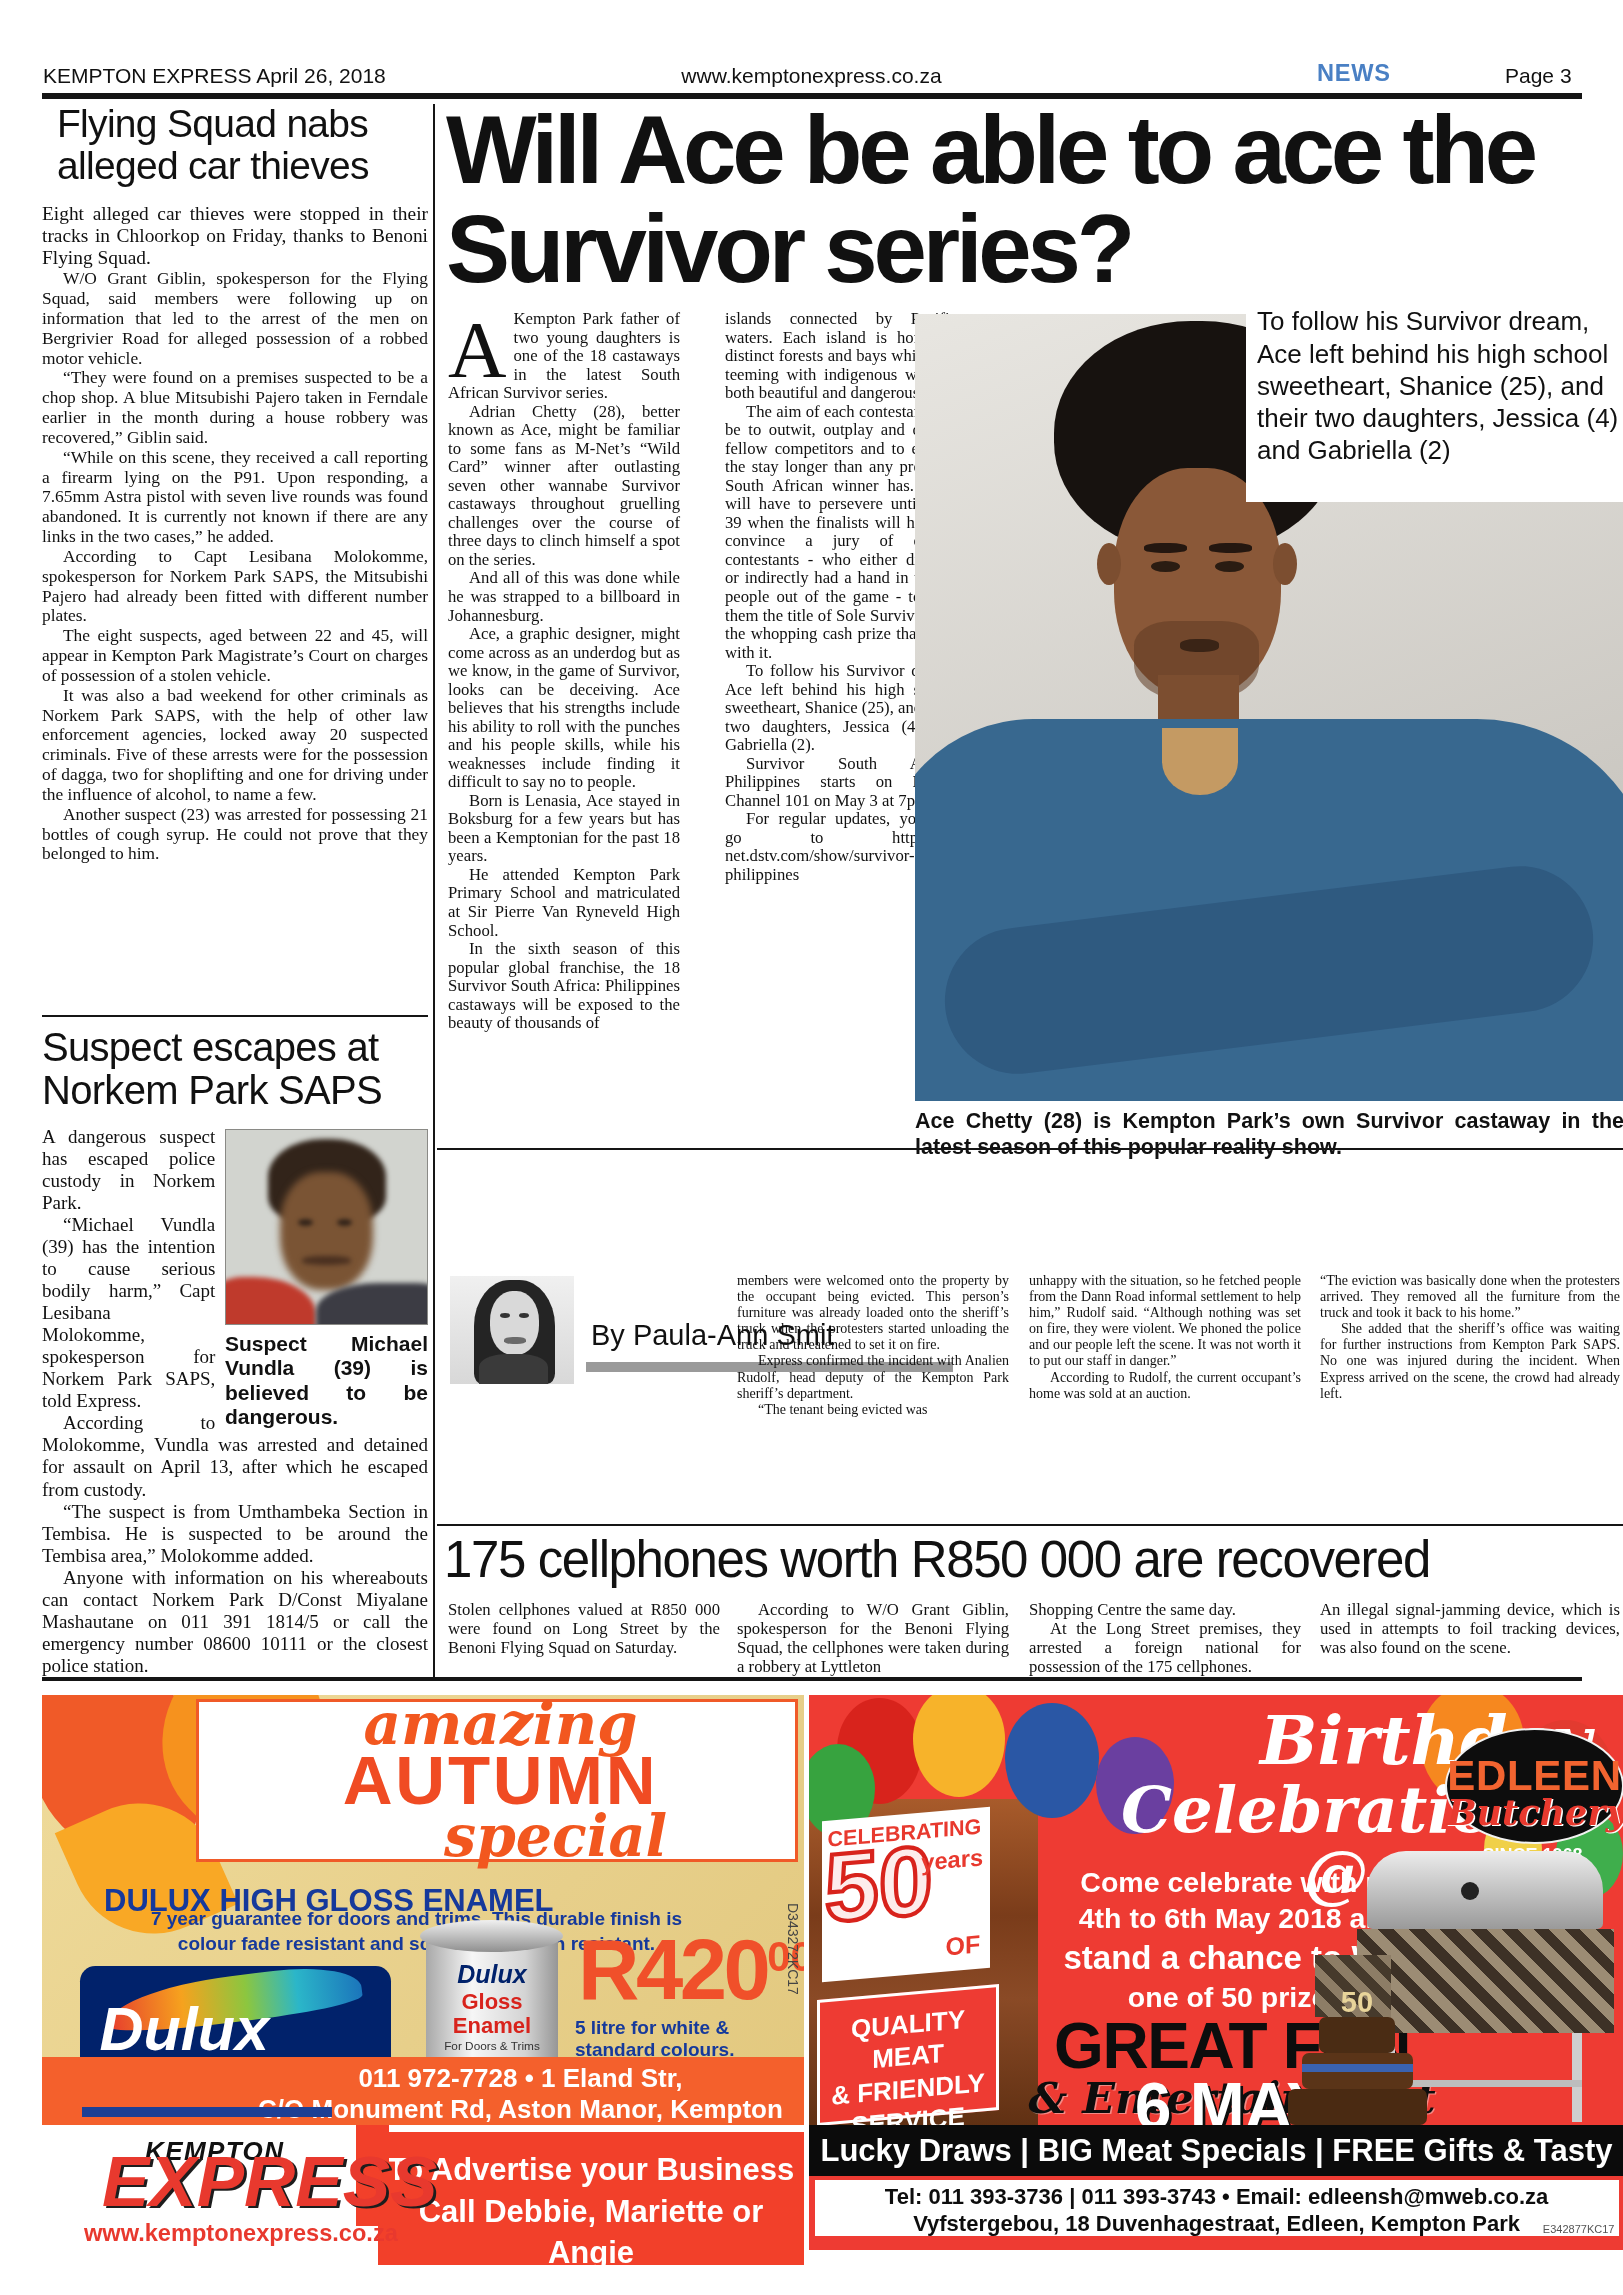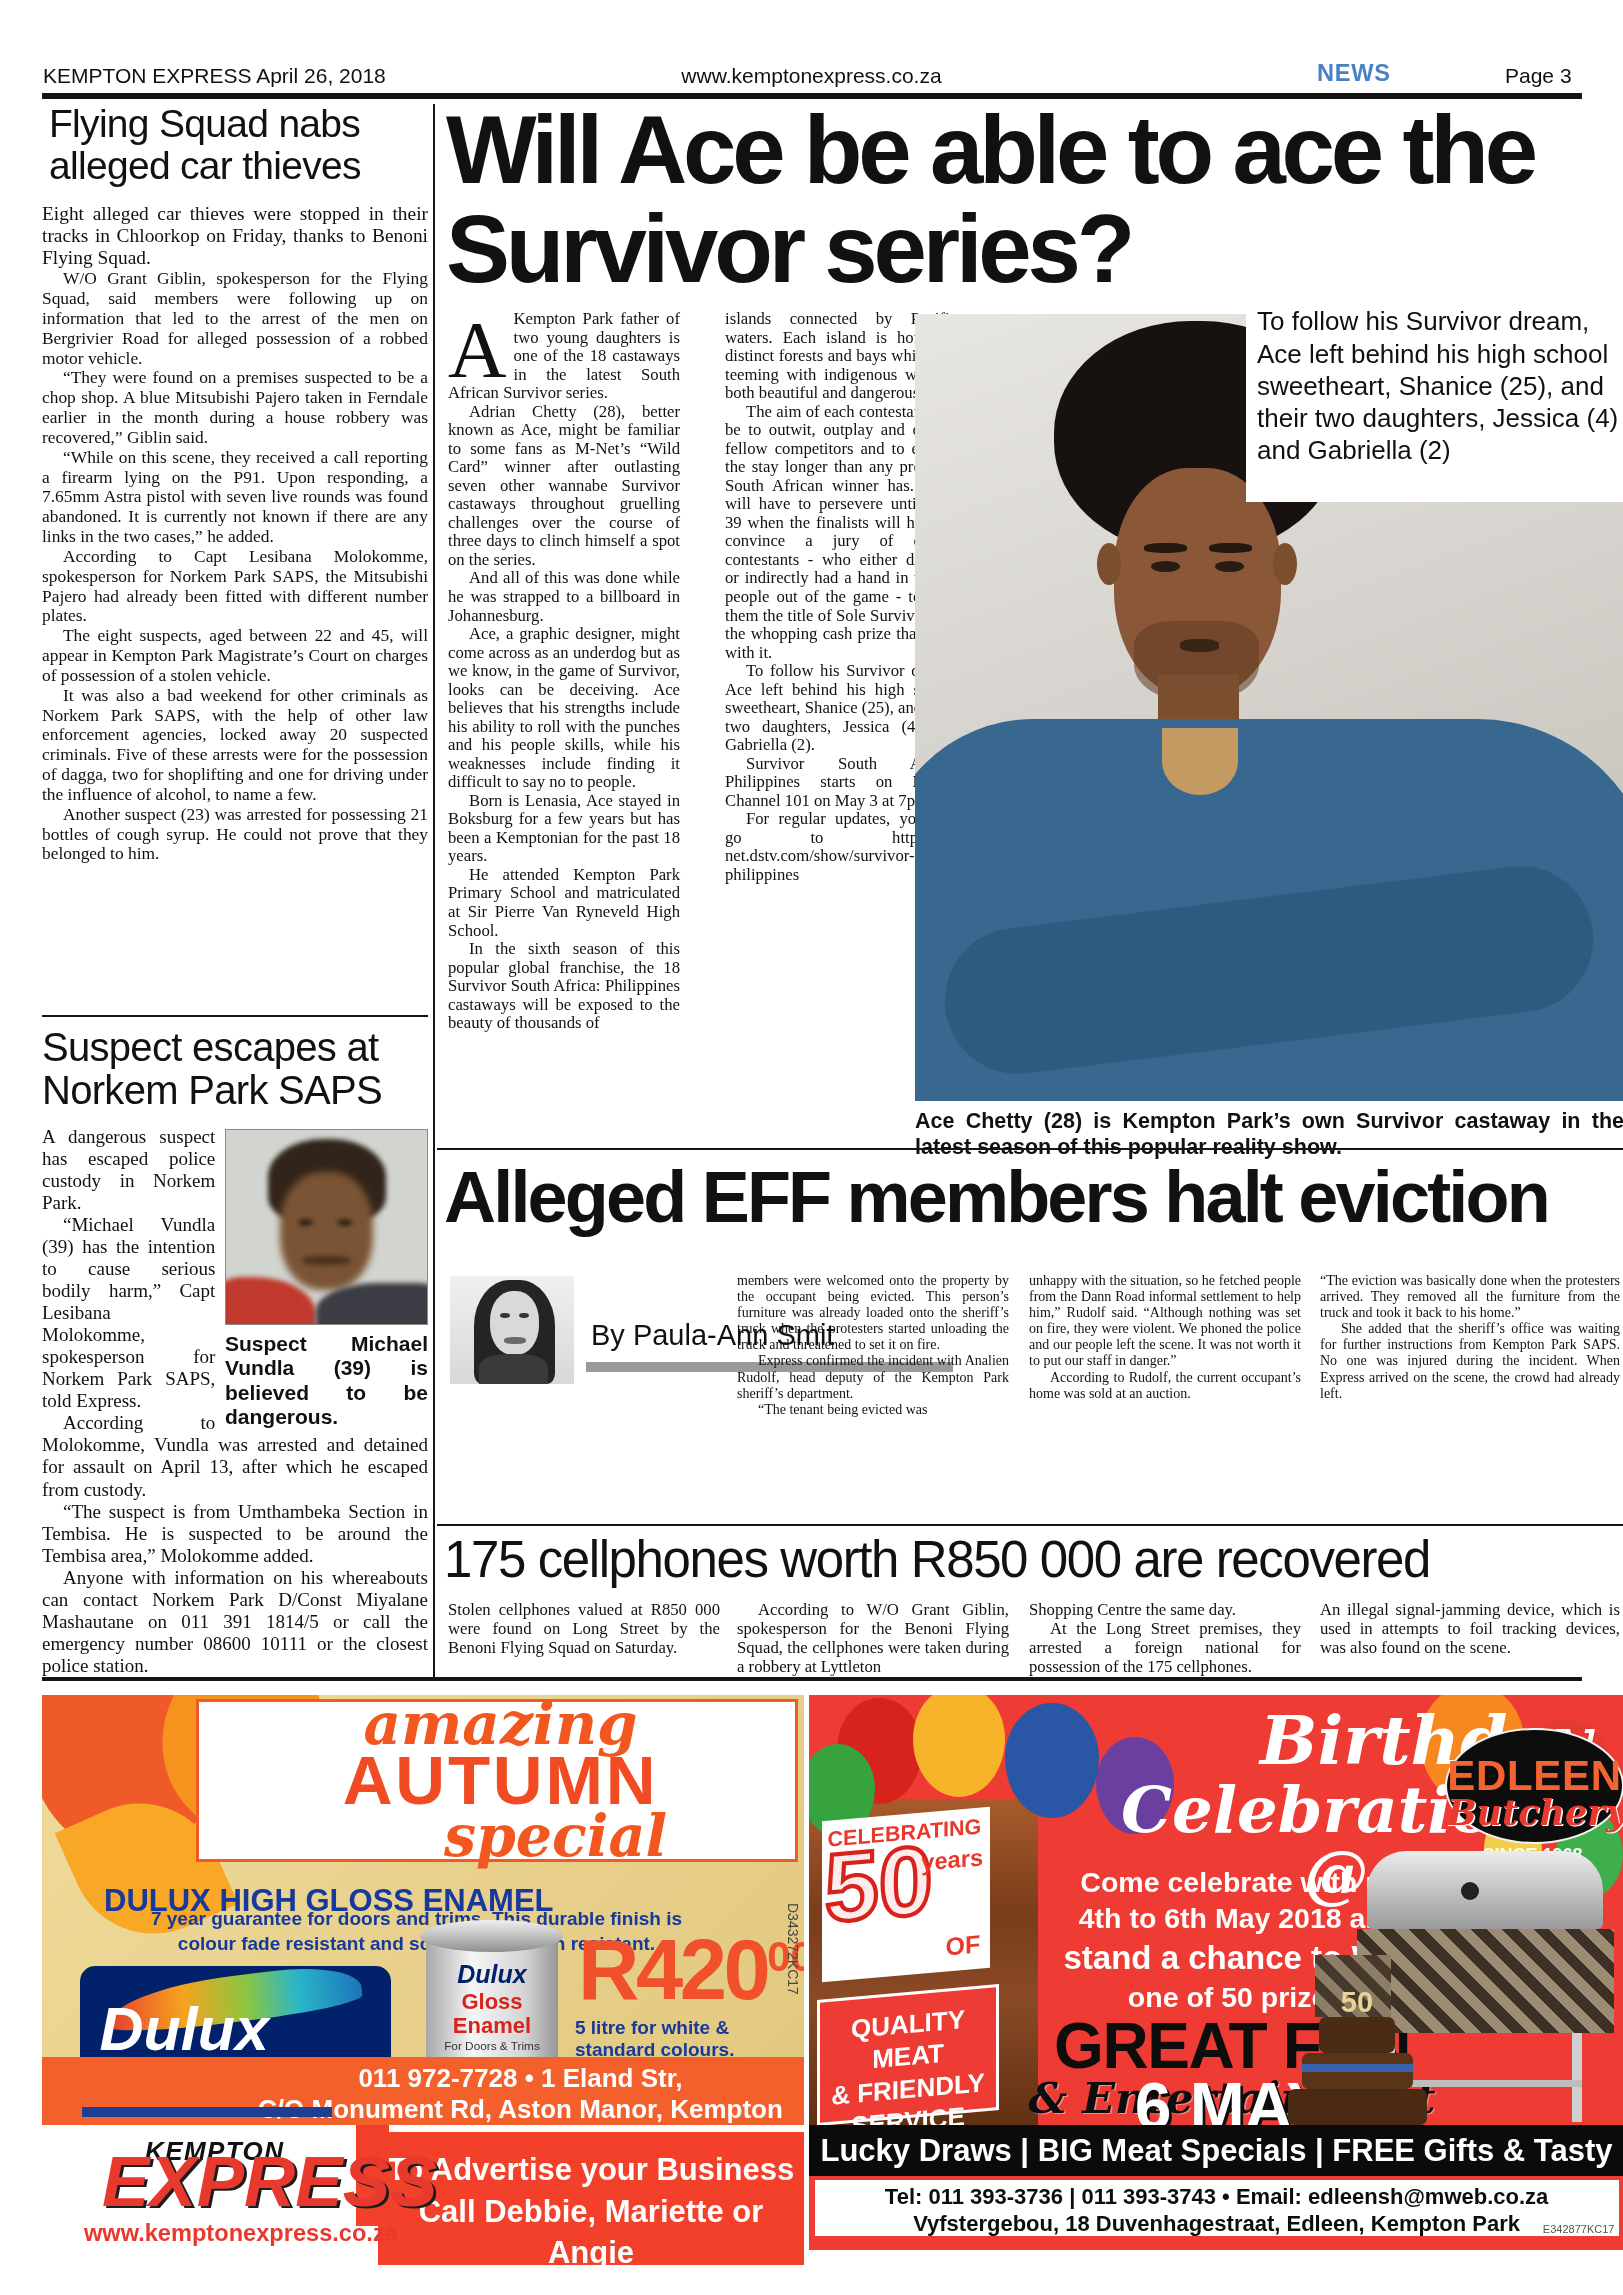--- a/index.html
+++ b/index.html
@@ -10,21 +10,21 @@
 
 .mast{left:43px;top:64px;font:21px "Liberation Sans",sans-serif}
 .site{left:659px;top:64px;width:305px;text-align:center;font:21px "Liberation Sans",sans-serif}
 .news{left:1317px;top:60px;font:bold 23.6px "Liberation Sans",sans-serif;color:#4a80c4;letter-spacing:0.7px}
 .pageno{left:1505px;top:64px;font:21px "Liberation Sans",sans-serif}
 
 .bt{font-size:17.4px;line-height:1.14;text-align:justify}
 .bt p{margin:0;text-indent:21px}
 .bt p.ni{text-indent:0}
 
-.fs-h{left:49px;top:103px;width:389px;font:400 39px/1.08 "Liberation Sans",sans-serif;letter-spacing:-0.7px}
+.fs-h{left:57px;top:103px;width:389px;font:400 39px/1.08 "Liberation Sans",sans-serif;letter-spacing:-0.7px}
 .fs-b{left:42px;top:203px;width:386px}
 .su-h{left:42px;top:1026px;width:389px;font:400 40px/1.07 "Liberation Sans",sans-serif;letter-spacing:-0.7px}
 .su-b{left:42px;top:1126px;width:386px;font-size:19px;line-height:1.16}
 .mugwrap{float:right;width:203px;margin:2.8px 0 4.2px 9.7px}
 .mug{position:relative;width:201px;height:194px;border:0.7px solid #8a8a86;background:#d2d4cf;overflow:hidden}
 .mug i,.photo i,.paph i,.art i{position:absolute;display:block}
 .mug-cap{font:bold 21px/1.16 "Liberation Sans",sans-serif;text-align:justify;margin-top:7px}
 
 .sv-h{left:446px;top:101px;width:1176px;font:bold 96px/1.03 "Liberation Sans",sans-serif;letter-spacing:-4.2px}
 .sv-c1{left:448px;top:310px;width:232px;font-size:16.7px;line-height:1.11}
@@ -183,21 +183,20 @@
     <i style="left:265px;top:325px;width:39px;height:12.5px;background:#3a2416;border-radius:40%"></i>
     <i style="left:243px;top:361px;width:81px;height:58px;background:#7c4e30"></i>
     <i style="left:-35px;top:405px;width:777px;height:389px;background:#38688f;border-radius:153px 180px 0 0"></i>
     <i style="left:247px;top:414px;width:76px;height:67px;background:#c49a63;border-radius:0 0 50% 50%"></i>
     <i style="left:28px;top:583px;width:652px;height:146px;background:#2f5a80;border-radius:76px;transform:rotate(-7deg)"></i>
   </div>
   <div class="p pq">To follow his Survivor dream, Ace left behind his high school sweetheart, Shanice (25), and their two daughters, Jessica (4) and Gabriella (2)</div>
   <div class="p sv-cap">Ace Chetty (28) is Kempton Park’s own Survivor castaway in the latest season of this popular reality show.</div>
 
   <div class="rule" style="left:437px;top:1148px;width:1186px;height:2.1px"></div>
-  <div class="p eff-h">Alleged EFF members halt eviction</div>
   <div class="paph">
     <i style="left:23.6px;top:4.2px;width:81px;height:104px;background:#242424;border-radius:44% 44% 10% 10%"></i>
     <i style="left:40px;top:15.3px;width:49px;height:64px;background:#d9d9d9;border-radius:46%"></i>
     <i style="left:50px;top:37px;width:9.7px;height:4.9px;background:#333;border-radius:50%"></i>
     <i style="left:69px;top:37px;width:9.7px;height:4.9px;background:#333;border-radius:50%"></i>
     <i style="left:54px;top:61px;width:22px;height:7px;background:#6a6a6a;border-radius:40%"></i>
     <i style="left:29px;top:78px;width:69px;height:32px;background:#3a3a3a;border-radius:40% 40% 0 0"></i>
   </div>
   <div class="p byline">By Paula-Ann Smit</div>
   <div class="p bybar"></div>

